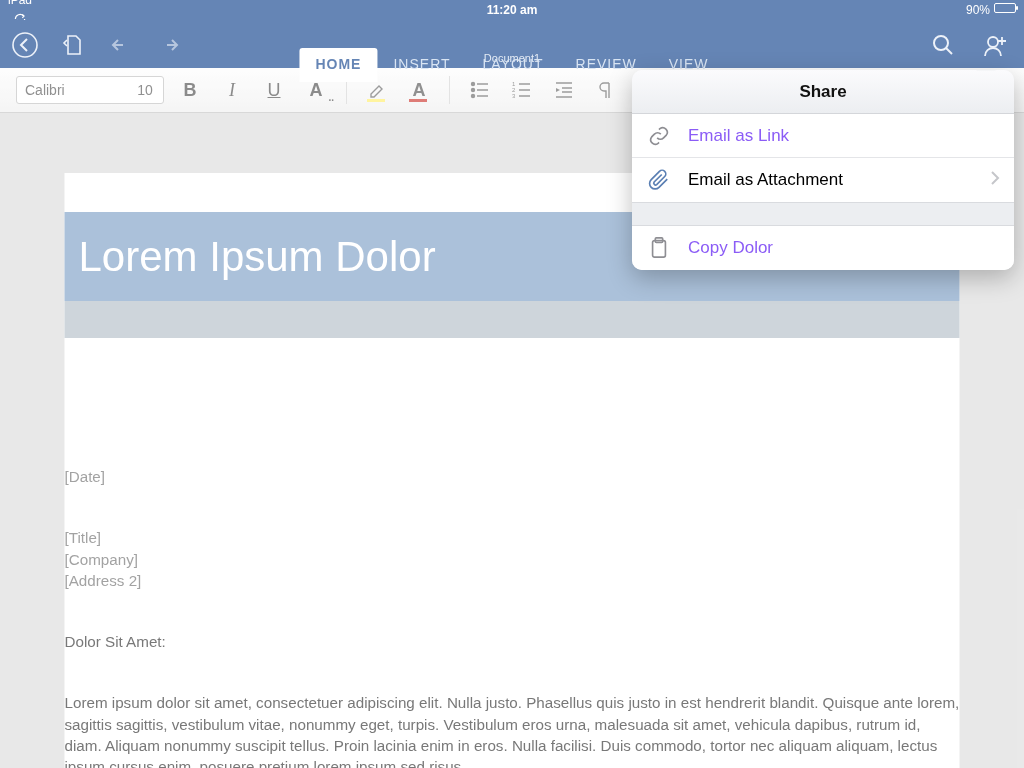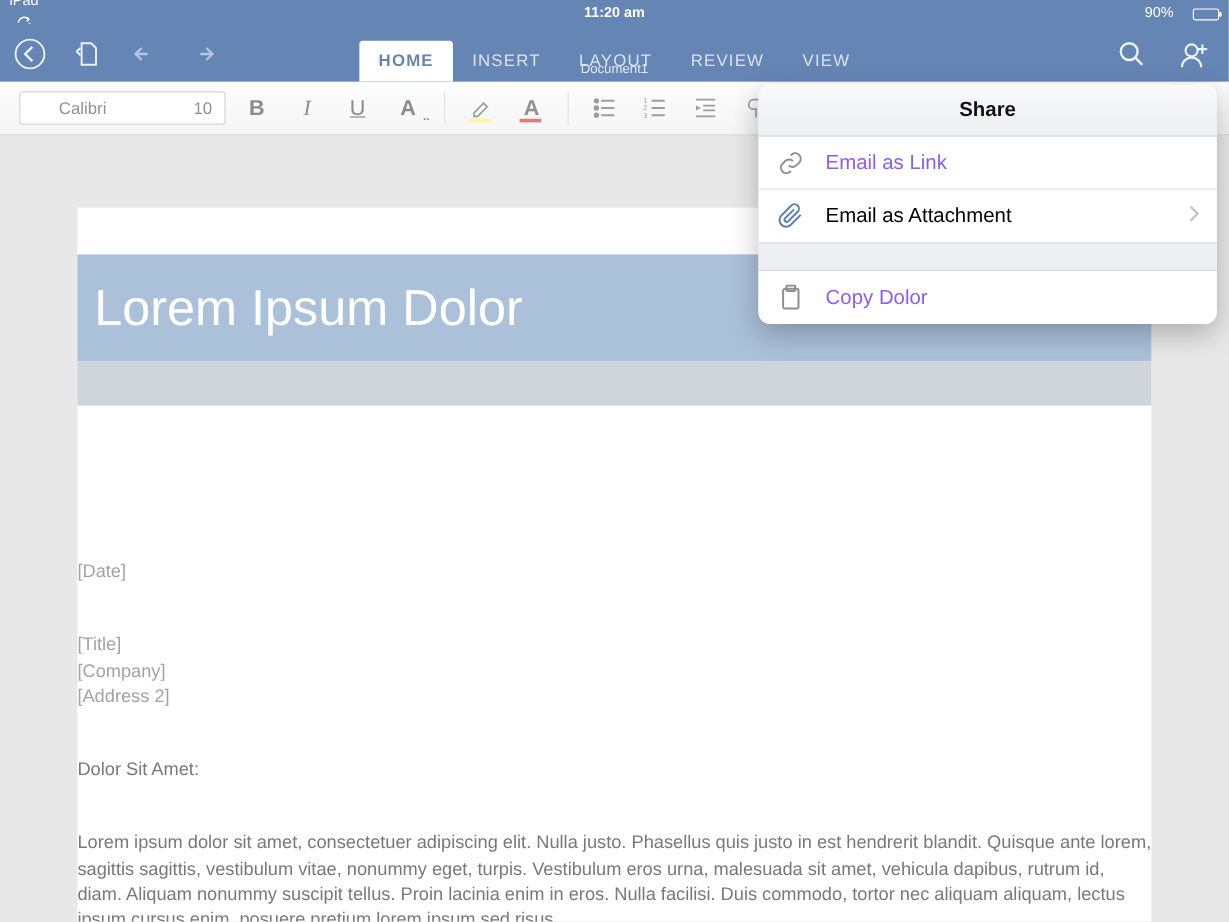--- a/index.html
+++ b/index.html
@@ -8,56 +8,56 @@
   
   .statusbar {
     height: 20px; width:100%;
     background:#2a5699;
     color:#fff; font-size:12px;
     display:flex; align-items:center; justify-content:space-between;
     padding:0 8px;
   }
   .statusbar .sb-left, .statusbar .sb-right { display:flex; align-items:center; gap:6px;flex-direction:column; }
   .statusbar .sb-center { position:absolute; left:50%; transform:translateX(-50%); font-weight:600; }
-  .battery { display:inline-flex; align-items:flex-end; gap:16px; }
+  .battery { display:inline-flex; align-items:flex-start; gap:4px; }
   .battery-shell { width:22px; height:10px; border:1px solid #fff; border-radius:2px; position:relative; }
   .battery-shell::after { content:""; position:absolute; right:-3px; top:2px; width:2px; height:4px; background:#fff; border-radius:1px;}
   .battery-fill { background:#fff; height:100%; width:90%; }
 
   
   .titlebar {
     height: 48px; width:100%;
     background:#2a5699;
     color:#cfe0f0;
     position:relative;
   }
   .doc-title { position:absolute; left:50%; top:4px; transform:translateX(-50%); font-size:11px; color:#d9e4f1;margin-top:28px; }
   .nav-icons-left { position:absolute; left:10px; top:10px; display:flex; gap:18px; align-items:center; }
   .nav-icons-right { position:absolute; right:14px; top:10px; display:flex; gap:22px; align-items:center; }
   .icon-btn { width:30px; height:30px; display:flex; align-items:center; justify-content:center; color:#e6edf7; }
   .icon-btn svg { stroke:#e6edf7; fill:none; }
 
-  .tabs { position:absolute; left:50%; top:14px; transform:translateX(-50%); display:flex; align-items:flex-end; height:34px; }
+  .tabs { position:absolute; left:50%; top:28px; transform:translateX(-50%); display:flex; align-items:flex-end; height:34px; }
   .tab {
     padding:8px 16px 10px; font-size:14px; letter-spacing:1px; color:#cbdbef; font-weight:500;
   }
   .tab.active {
     background:#fff; color:#2a5699; font-weight:600; border-radius:3px 3px 0 0;
   }
 
   
   .ribbon {
     height: 45px; width:100%;
     background: linear-gradient(#fdfdfd,#f1f1f1);
     border-bottom:1px solid #c9c9c9;
     display:flex; align-items:center; padding:0 16px; gap:10px;
   }
   .font-box { display:flex; border:1px solid #c6c6c6; border-radius:3px; background:#fff; height:28px; align-items:center; }
   .font-box input { border:none; outline:none; padding:0 8px; height:100%; background:transparent; }
-  .font-name { width:110px; font-size:14px; color:#666;margin-left:24px; }
+  .font-name { width:110px; font-size:14px; color:#666; }
   .font-size { width:36px; text-align:center; font-size:14px; color:#666; border-left:1px solid #c6c6c6; }
   .rb-btn { width:32px; height:30px; display:flex; align-items:center; justify-content:center; color:#5f5f5f; font-size:18px; border-radius:3px; }
   .sep { width:1px; height:28px; background:#d9d9d9; margin:0 4px;}
   .bold { font-weight:800; }
   .italic { font-style:italic; font-family:Georgia,serif; }
   .underline { text-decoration:underline; }
   .font-a { position:relative; font-weight:600;}
   .font-a .dots::after{content:"..";font-size:10px;position:absolute;right:-2px;bottom:2px;}
   .hilite { position:relative; }
   .hilite svg, .fontcolor svg , .list svg, .numlist svg, .outdent svg, .para svg { display:block;}

